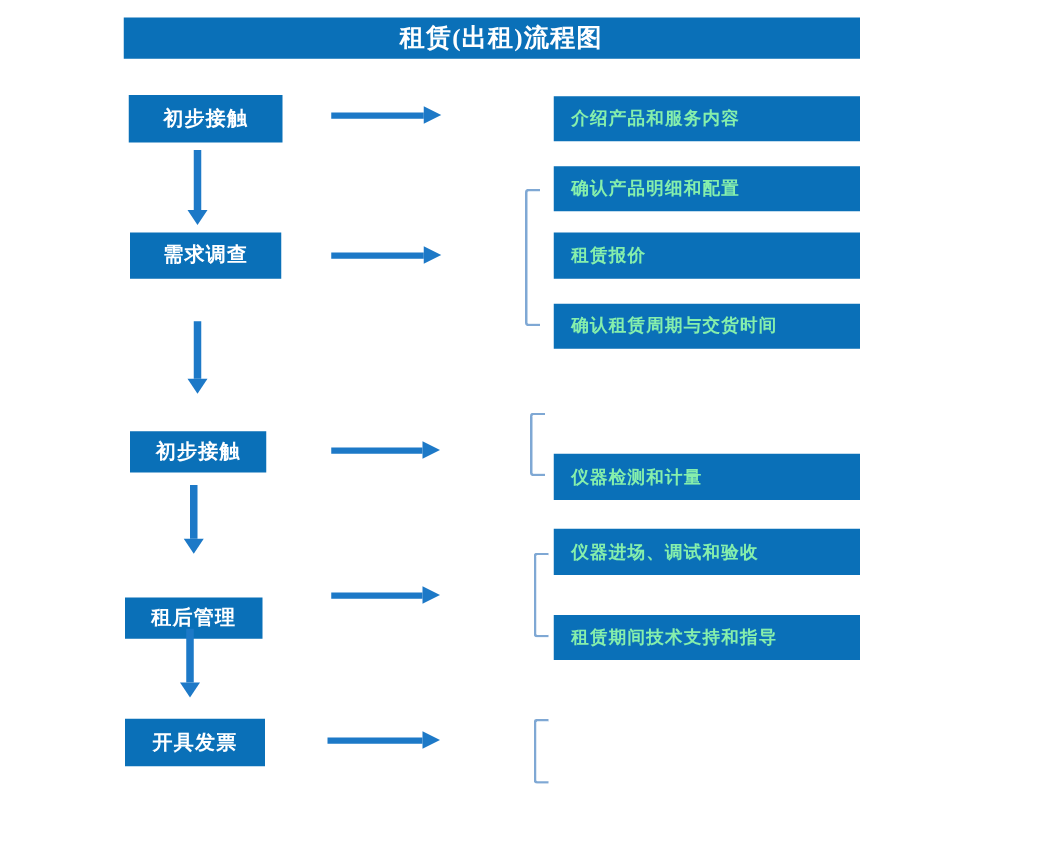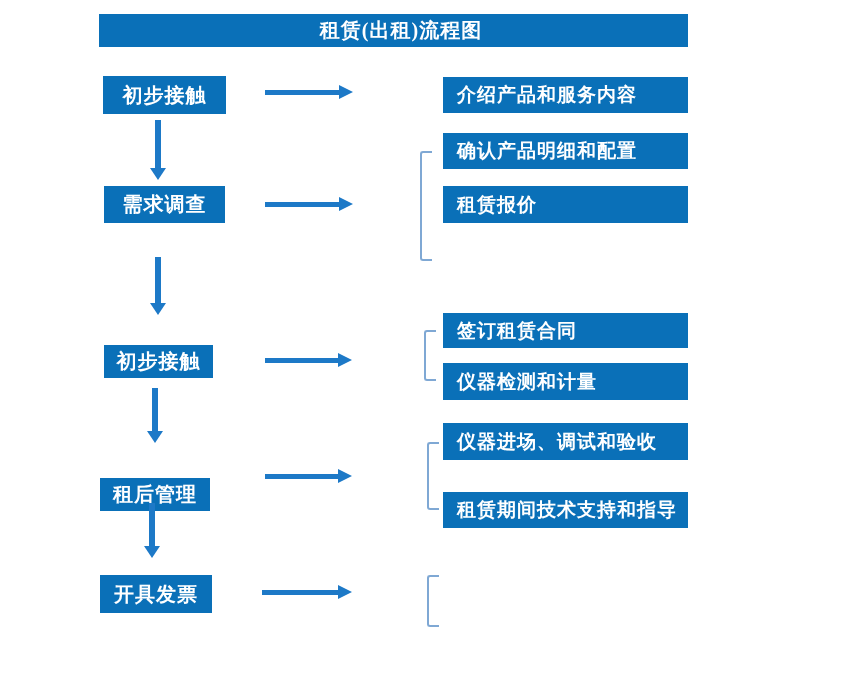--- a/index.html
+++ b/index.html
@@ -16,30 +16,30 @@
     background:#0a70b8;
     color:#ffffff;
     font-size:20px;font-weight:bold;
     display:flex;align-items:center;justify-content:center;
     letter-spacing:1px;
   }
   .lbox{
     position:absolute;
     background:#0a70b8;
     color:#ffffff;
-    font-size:20px;font-weight:bold;
+    font-size:16px;font-weight:bold;
     display:flex;align-items:center;justify-content:center;
     letter-spacing:1px;
   }
   .rbox{
     position:absolute;
     left:443px;width:258px;
     background:#0a70b8;
-    color:#ffffff;
-    font-size:19px;font-weight:bold;
+    color:#86efac;
+    font-size:14px;font-weight:bold;
     display:flex;align-items:center;
     padding-left:14px;box-sizing:border-box;
     letter-spacing:1px;
     white-space:nowrap;
   }
   .harrow{
     position:absolute;height:14px;
     display:flex;align-items:center;
   }
   .hshaft{flex:1;height:5px;background:#1d79c7;}
@@ -122,21 +122,21 @@
 
   <div class="bracket" style="left:420px;top:151px;height:110px"></div>
   <div class="bracket" style="left:424px;top:330px;height:51px"></div>
   <div class="bracket" style="left:427px;top:442px;height:68px"></div>
   <div class="bracket" style="left:427px;top:575px;height:52px"></div>
 
   <div class="rbox" style="top:77px;height:36px">介绍产品和服务内容</div>
 
   <div class="rbox" style="top:133px;height:36px">确认产品明细和配置</div>
   <div class="rbox" style="top:186px;height:37px">租赁报价</div>
+  <div class="rbox" style="top:243px;height:36px">确认租赁周期与交货时间</div>
 
-  <div class="rbox" style="top:313px;height:35px">签订租赁合同</div>
   <div class="rbox" style="top:363px;height:37px">仪器检测和计量</div>
 
   <div class="rbox" style="top:423px;height:37px">仪器进场、调试和验收</div>
   <div class="rbox" style="top:492px;height:36px">租赁期间技术支持和指导</div>
 
 
 </div>
 
 </body></html>

